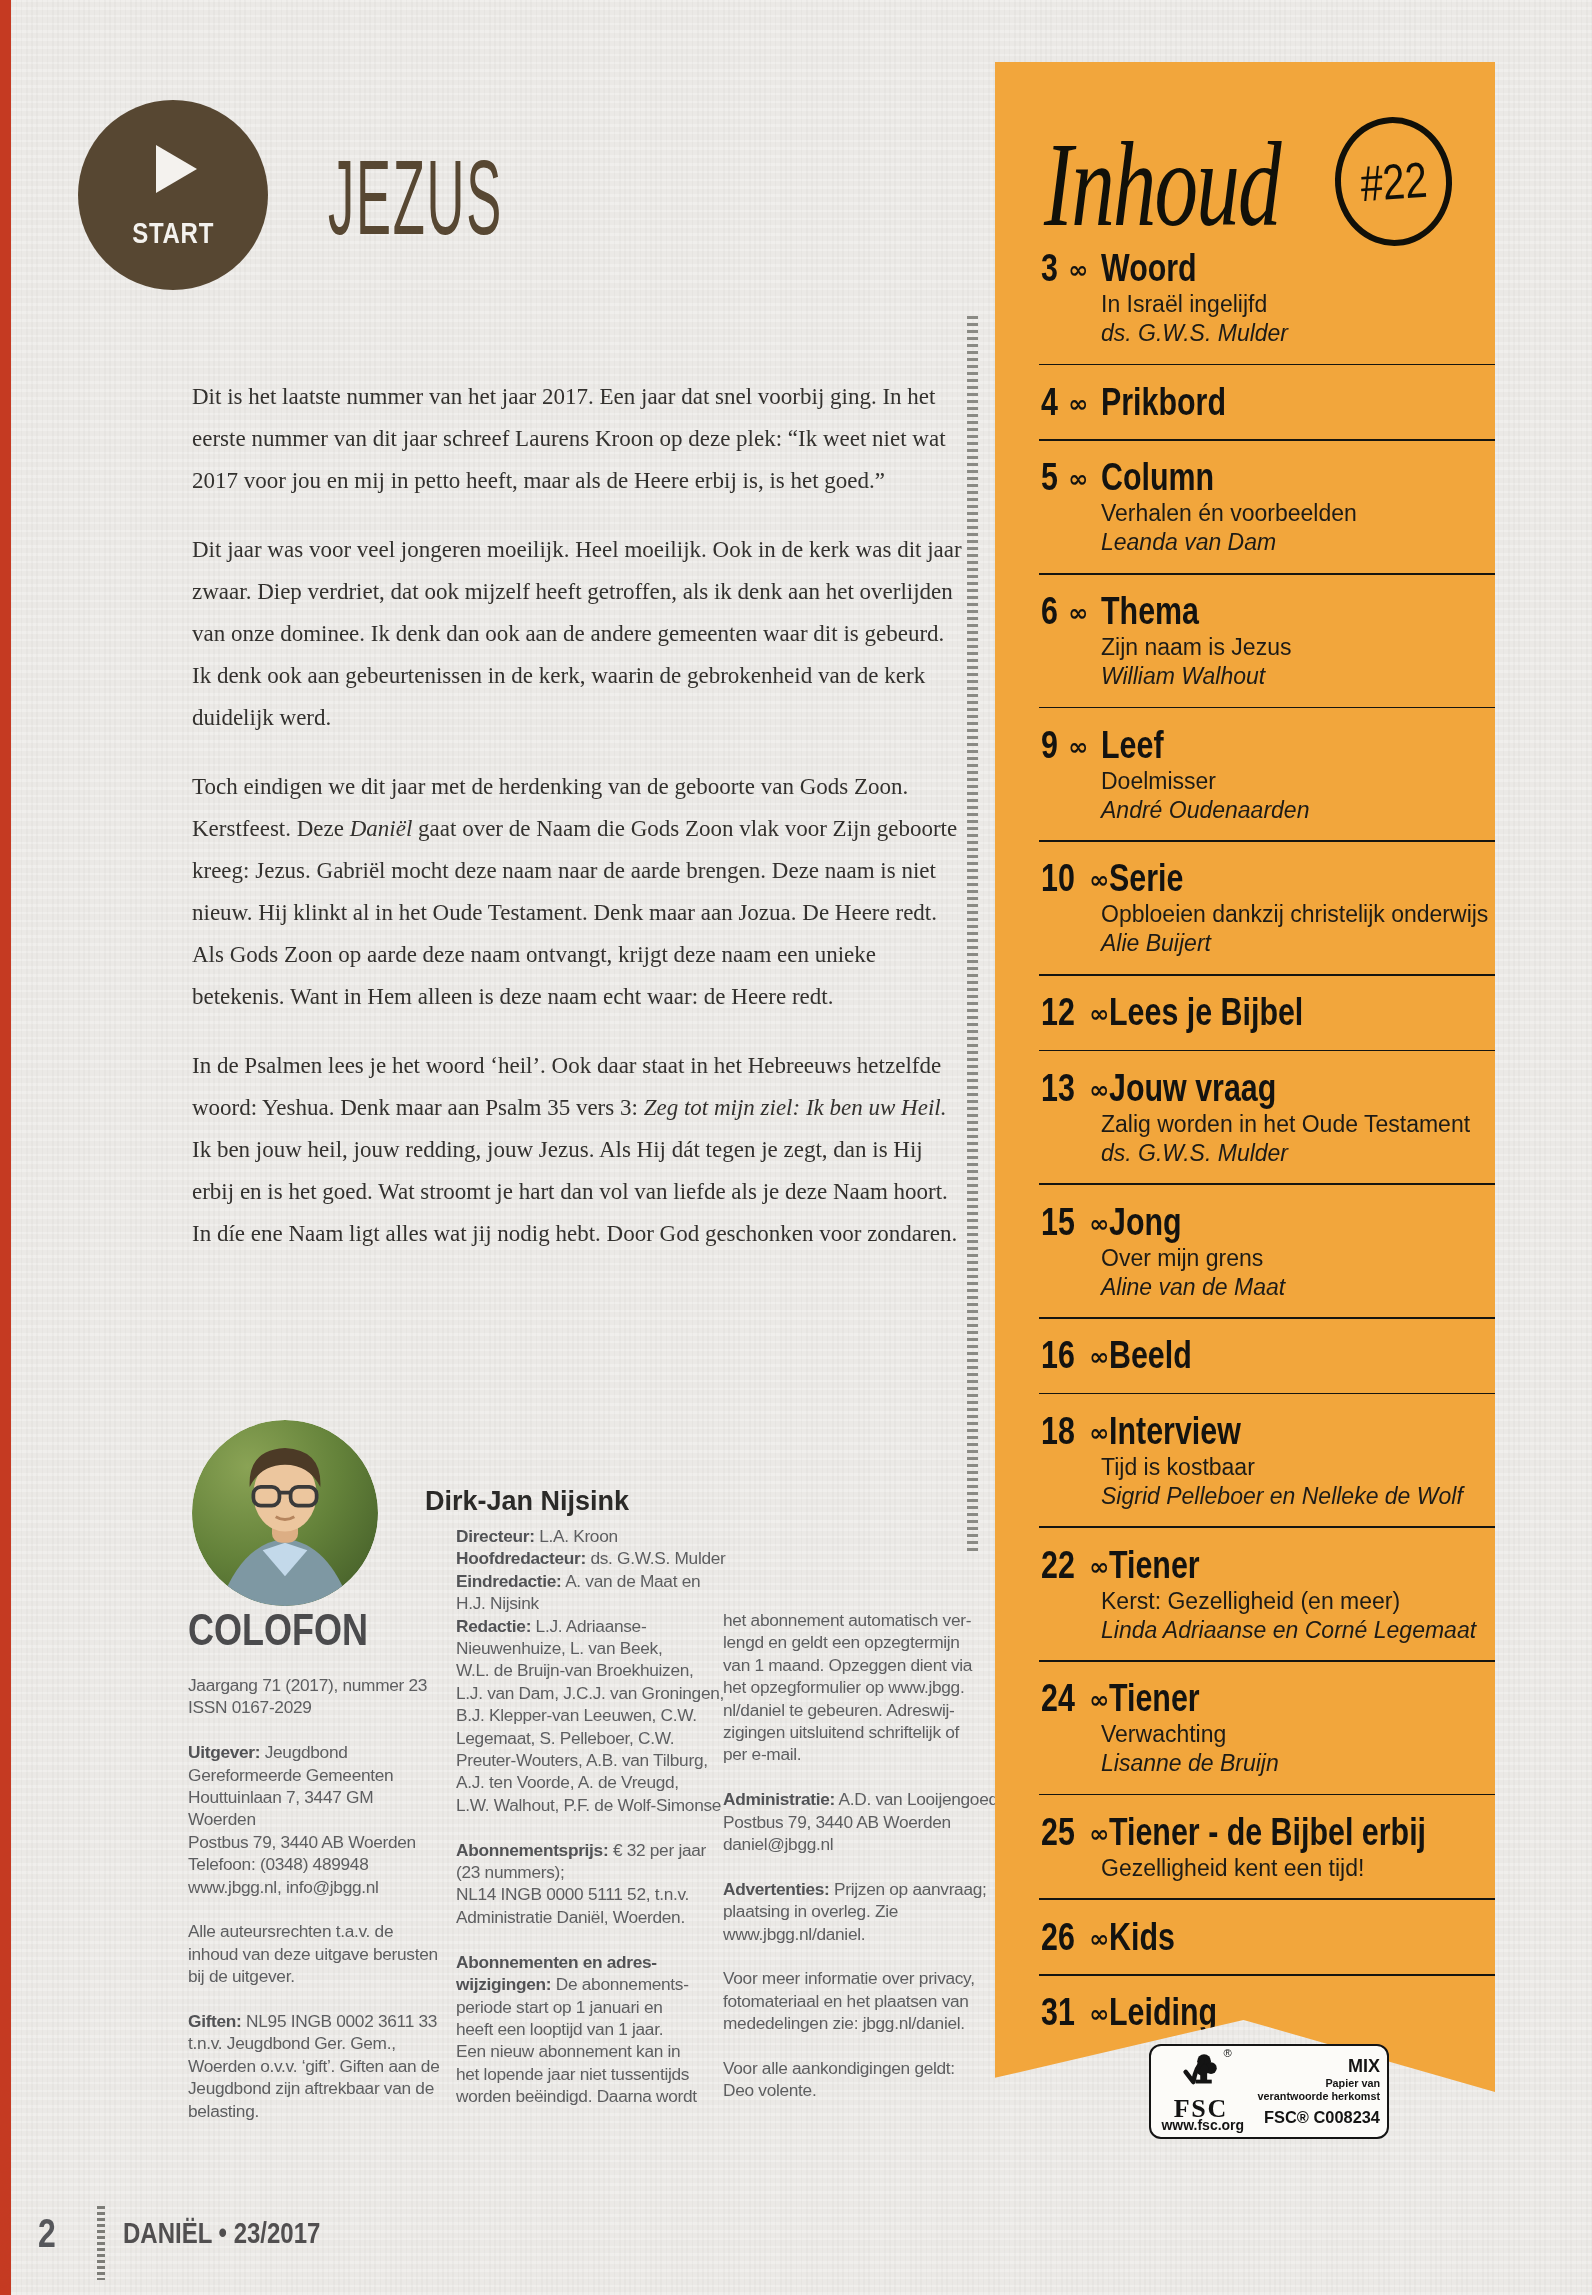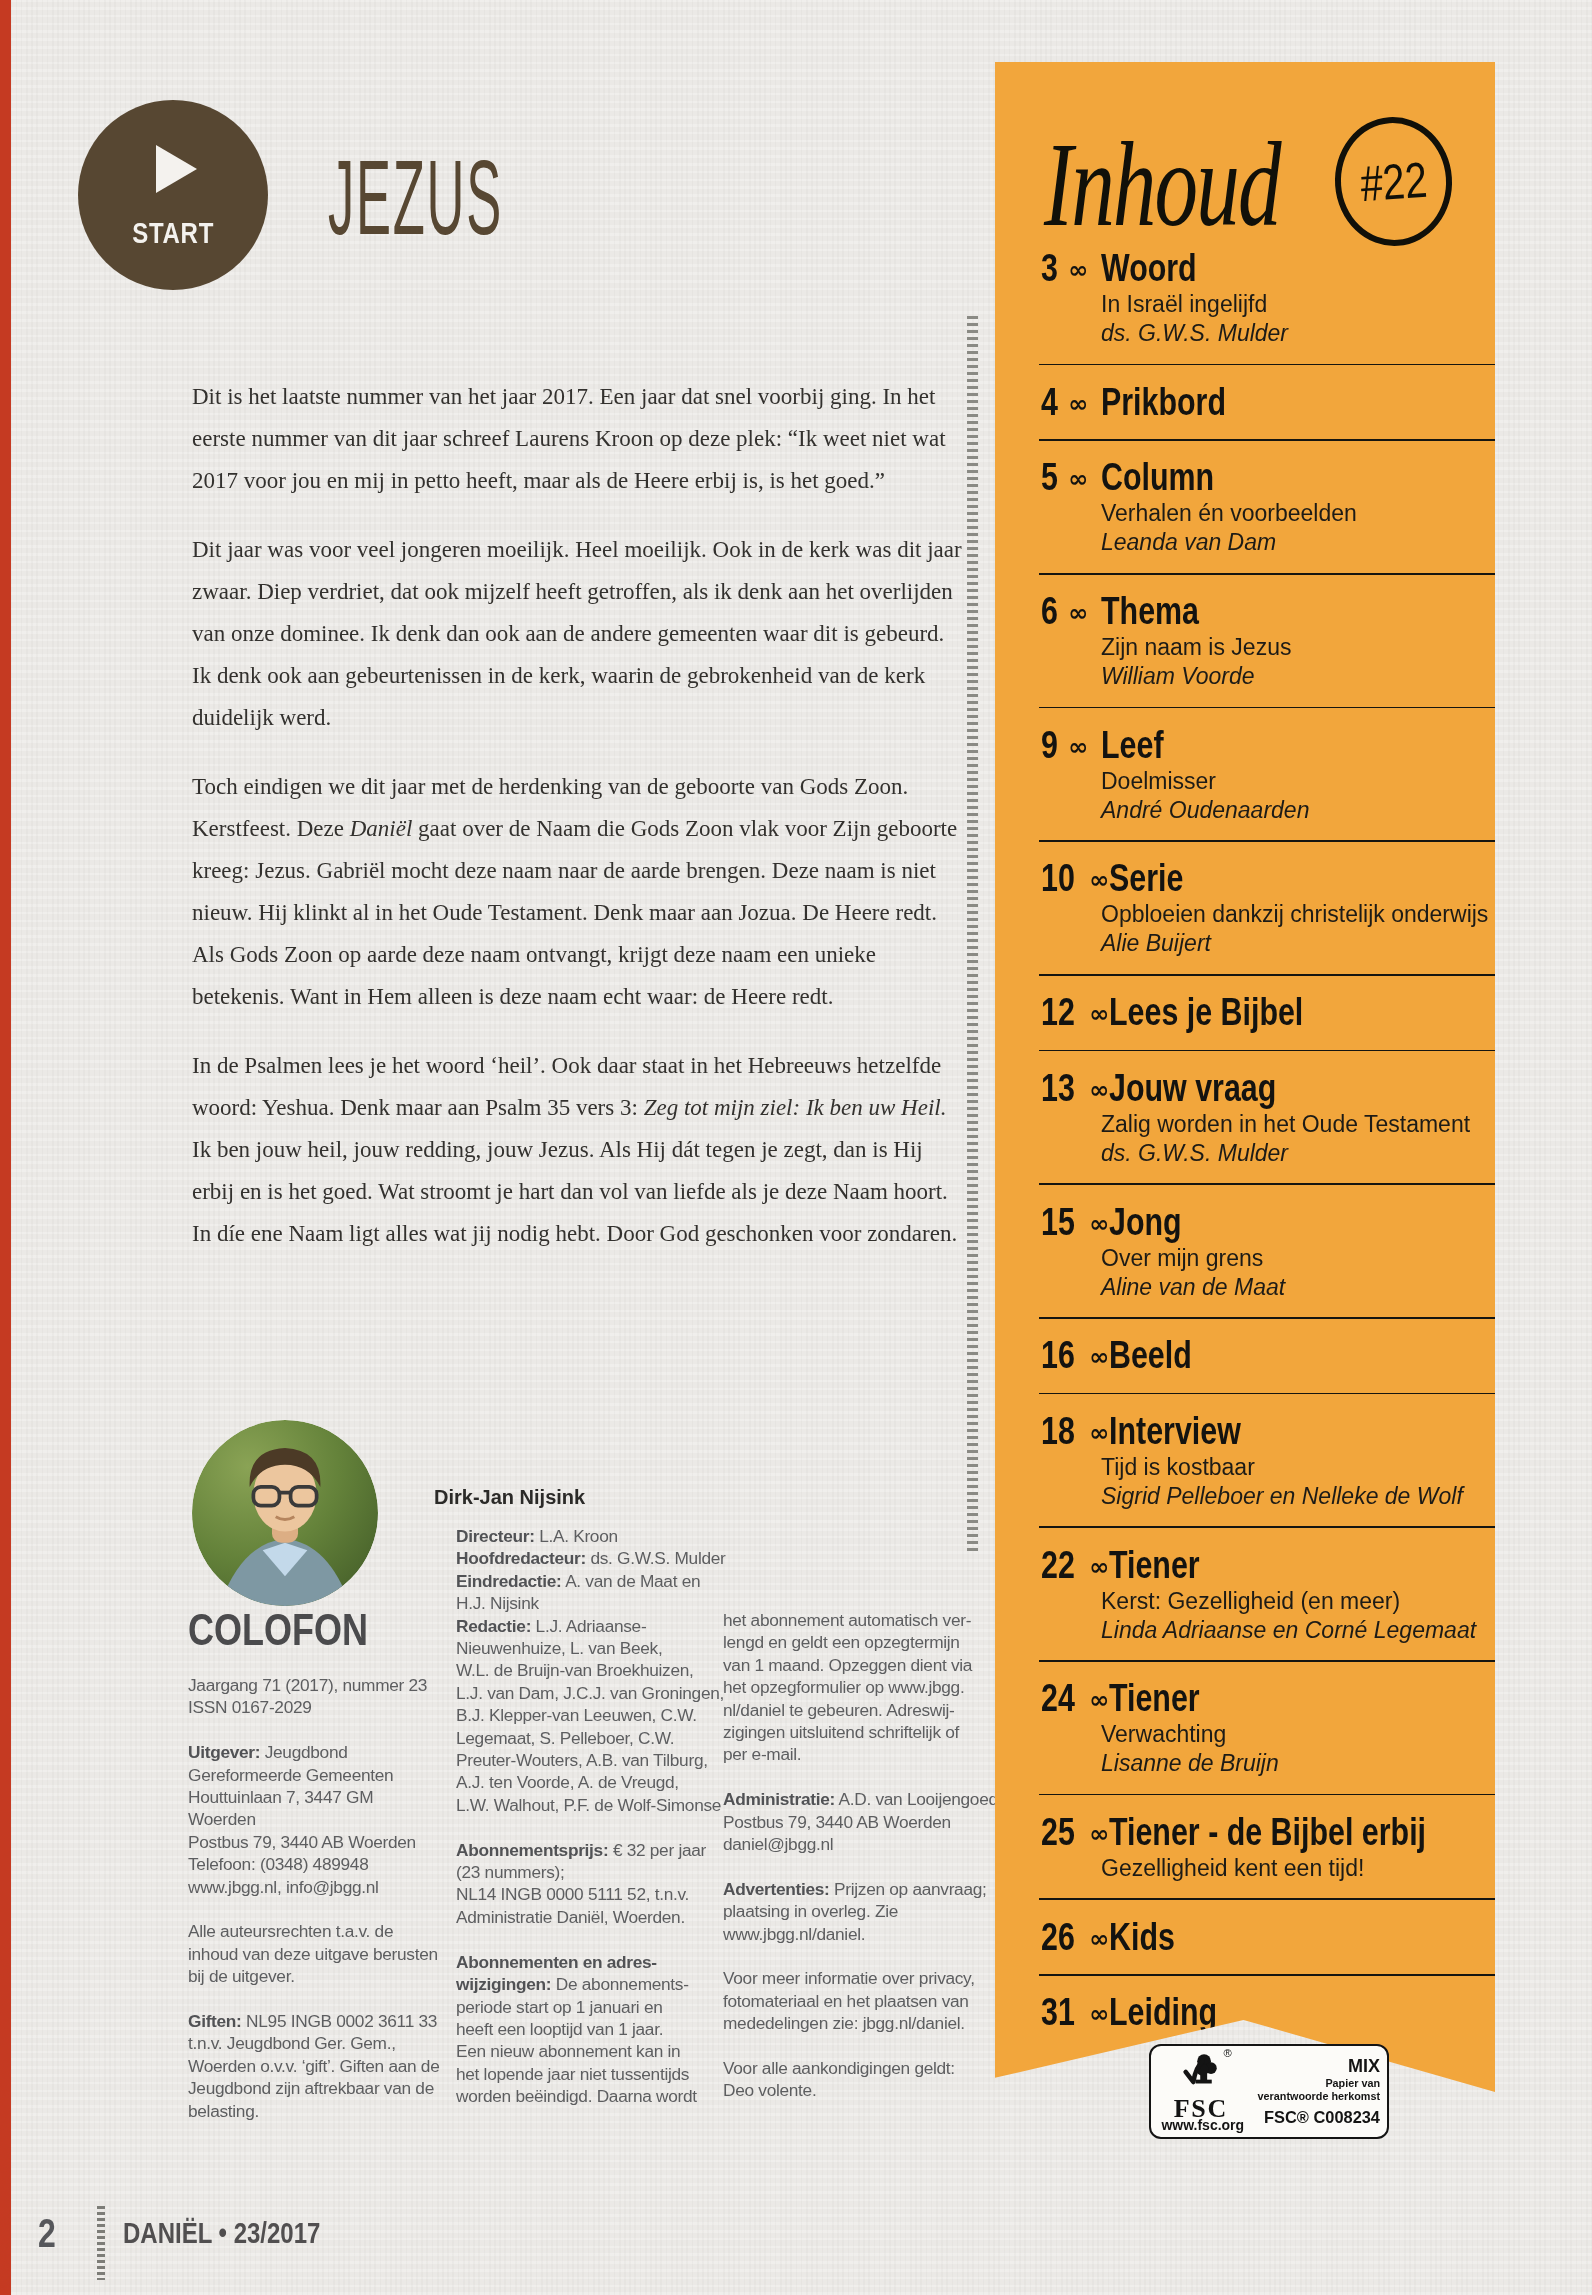--- a/index.html
+++ b/index.html
@@ -33,21 +33,21 @@
               transform:scaleX(.5); transform-origin:0 0; white-space:nowrap;}
 
   
   #article{left:192px; top:376px; width:770px; color:#33312e;
            font-family:"Liberation Serif", serif; font-size:23px; line-height:42px;}
   .body-para{margin:0 0 27px 0;}
   .body-para .i{font-style:italic;}
 
   
   #portrait{left:192px; top:1420px; width:186px; height:186px; border-radius:50%; overflow:hidden;}
-  #author-caption{left:434px; top:1486px; font-size:20px; font-weight:bold; color:#2b2a28;}
+  #author-caption{left:425px; top:1486px; font-size:27px; font-weight:bold; color:#2b2a28;}
 
   
   .perf{width:11.2px; background:repeating-linear-gradient(180deg,#8a8a84 0 2.6px, rgba(0,0,0,0) 2.6px 7px);}
   #perf-main{left:967px; top:316px; height:1236px;}
 
   
   #colofon-title{left:188px; top:1607px; color:#4b4b4d; font-size:45px; line-height:45px;}
   .colo-col{position:absolute; top:1674px; width:259px; color:#5d5e60;
             font-size:17.3px; line-height:22.4px;}
   #colo-col-1{left:188px;}
@@ -262,21 +262,21 @@
         <div class="toc-div"></div>
         <div class="toc-entry">
           <div class="toc-row">
             <span class="toc-num">
               <span class="toc-n cond">6</span>
               <span class="toc-inf">∞</span>
             </span>
             <span class="toc-t cond">Thema</span>
           </div>
           <div class="toc-sub">Zijn naam is Jezus</div>
-          <div class="toc-auth">William Voorde</div>
+          <div class="toc-auth">William Walhout</div>
         </div>
         <div class="toc-div"></div>
         <div class="toc-entry">
           <div class="toc-row">
             <span class="toc-num">
               <span class="toc-n cond">9</span>
               <span class="toc-inf">∞</span>
             </span>
             <span class="toc-t cond">Leef</span>
           </div>

